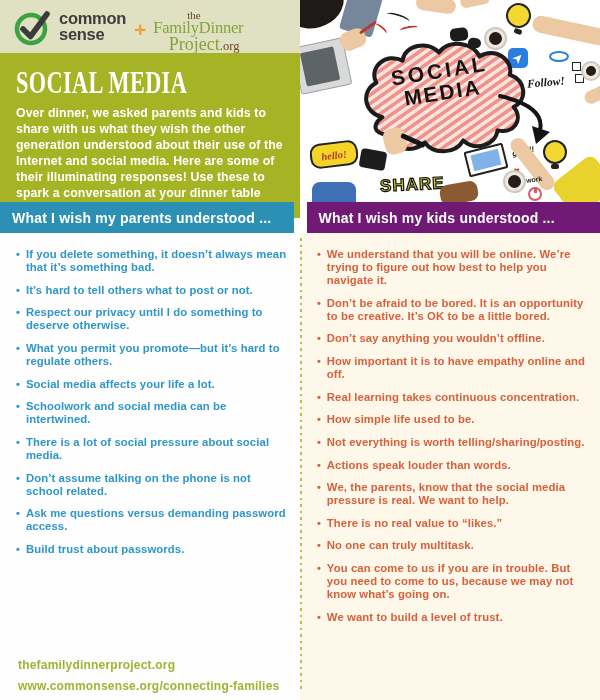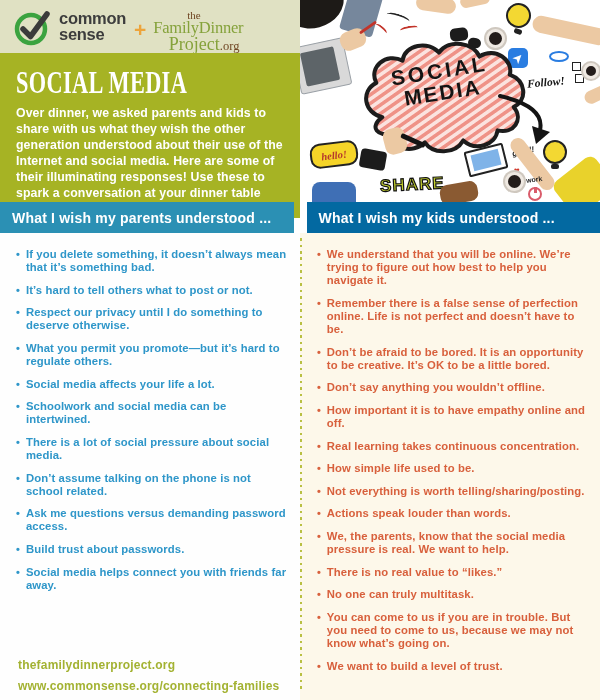--- a/index.html
+++ b/index.html
@@ -87,21 +87,21 @@
   .hand-dark { left:140px; top:183px; width:38px; height:20px; background:#8a5a32; border-radius:8px; transform:rotate(-10deg); }
   .heart { left:214px; top:165px; color:#d23b2f; font-size:10px; }
   .work-label { left:226px; top:176px; color:#222; font-size:7px; font-weight:bold; transform:rotate(-8deg); }
   .power-icon { left:228px; top:187px; width:14px; height:14px; border:2.5px solid #d95b6a; border-radius:50%; }
   .power-icon i { position:absolute; left:4px; top:-2px; width:2.5px; height:6px; background:#d95b6a; }
 
   
   .headings { display:flex; height:31px; }
   .head-cell { width:300px; color:#fff; font-size:14px; font-weight:bold; display:flex; align-items:center; padding-left:12px; letter-spacing:0.2px; }
   .head-parents { background:#2b90b4; }
-  .head-kids { background:#0369a1;margin-left:13px; }
+  .head-kids { background:#701a75;margin-left:13px; }
 
   
   .content { position:relative; display:flex; height:467px; }
   .col { width:359px; padding:15px 12px 0 16px; }
   .col-left { background:#fefefe; }
   .col-right { background:#fdf8ea; padding-left:17px; }
   .divider { position:absolute; left:300px; top:5px; bottom:8px; width:2px;
              background:repeating-linear-gradient(to bottom, #b9c043 0 2.5px, transparent 2.5px 6.5px); }
   .bullet-item { display:flex; margin-bottom:9.5px; font-size:11.3px; font-weight:bold; line-height:1.16; letter-spacing:0.1px; }
   .bullet-item::before { content:"•"; margin-right:6px; font-size:11px; }
@@ -265,33 +265,27 @@
 
 
         <div class="bullet-item">
           <span class="txt">Ask me questions versus demanding password access.</span>
         </div>
 
         <div class="bullet-item">
           <span class="txt">Build trust about passwords.</span>
         </div>
 
-        <div class="bullet-item">
-          <span class="txt">Social media helps connect you with friends far away.</span>
-        </div>
       </div>
     <div class="col col-right">
 
         <div class="bullet-item">
           <span class="txt">We understand that you will be online. We’re trying to figure out how best to help you navigate it.</span>
         </div>
 
-        <div class="bullet-item">
-          <span class="txt">Remember there is a false sense of perfection online. Life is not perfect and doesn’t have to be.</span>
-        </div>
 
 
         <div class="bullet-item">
           <span class="txt">Don’t be afraid to be bored. It is an opportunity to be creative. It’s OK to be a little bored.</span>
         </div>
 
         <div class="bullet-item">
           <span class="txt">Don’t say anything you wouldn’t offline.</span>
         </div>
 

